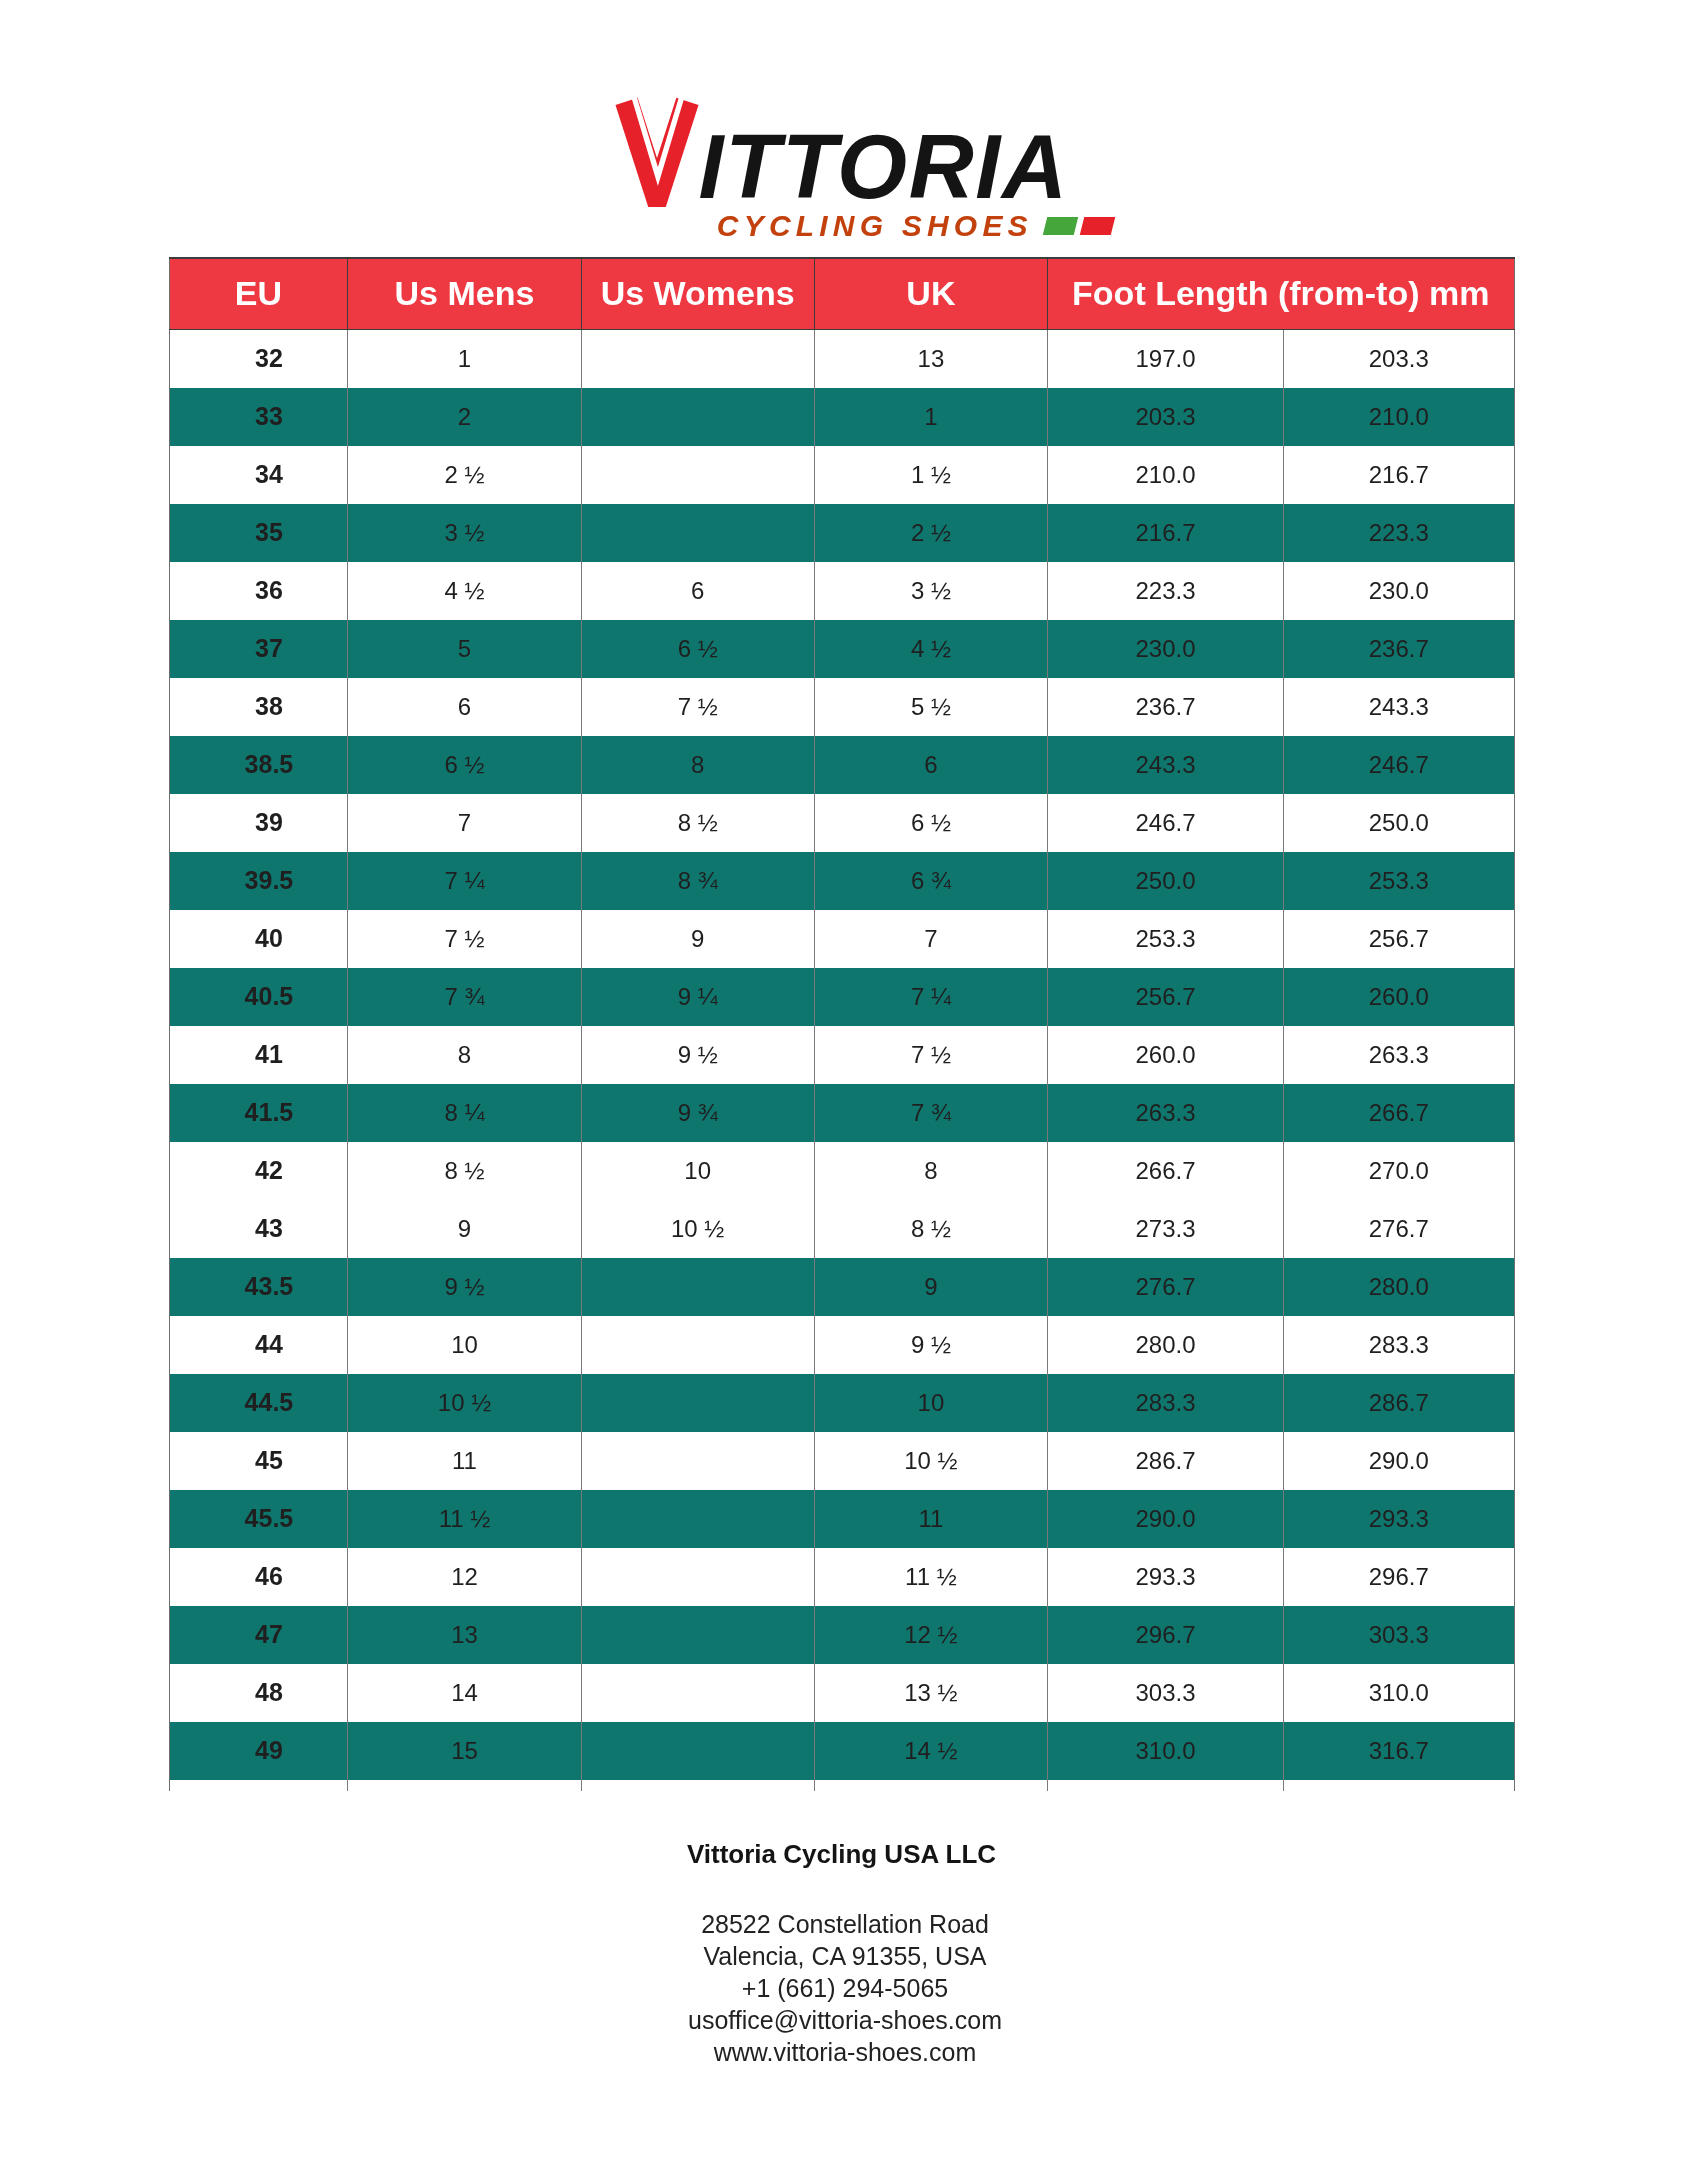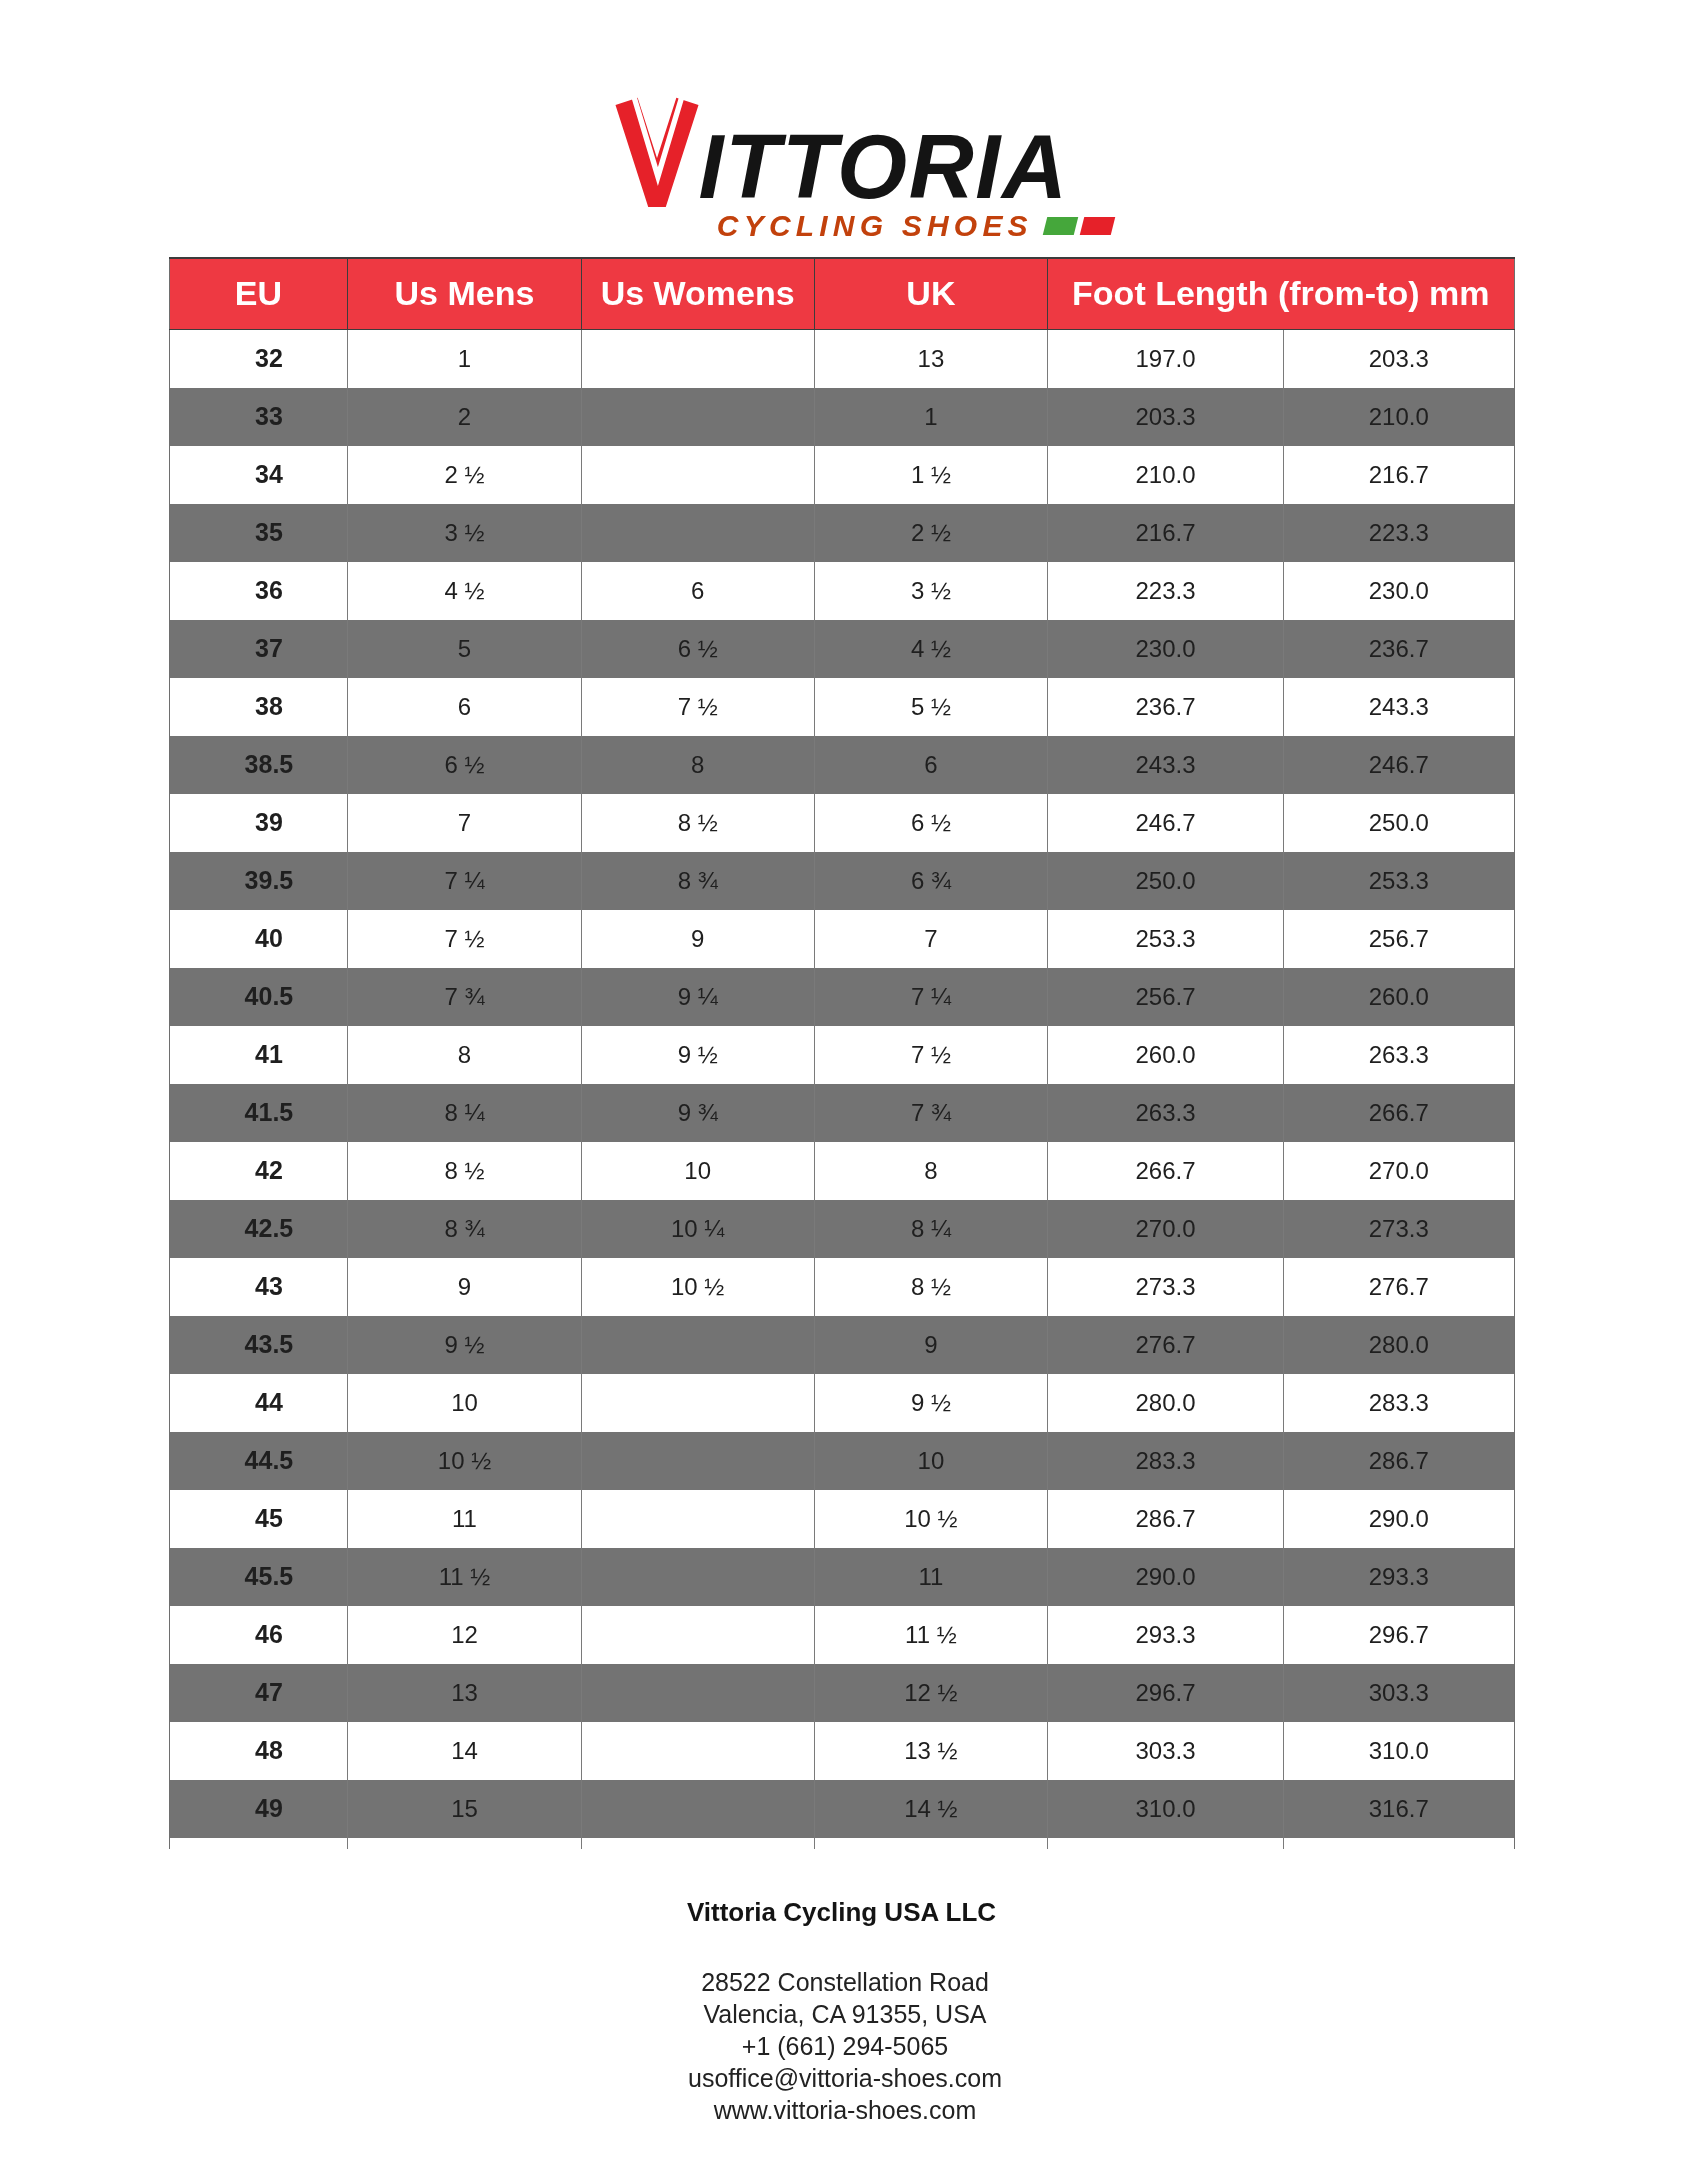--- a/index.html
+++ b/index.html
@@ -29,21 +29,21 @@
     border-left:0.9px solid #6e6e6e; border-right:0.9px solid #6e6e6e;
   }
   table.size-table thead tr { height:72px; }
   table.size-table th {
     background:#EE3942; color:#fff; font-weight:700; font-size:34px;
     border-left:1.7px solid #3c3c3c; border-top:2.6px solid #3c3c3c; border-bottom:1.7px solid #3c3c3c;
     text-align:center; vertical-align:middle;
   }
   table.size-table th:first-child { border-left:none; }
   table.size-table tbody tr { height:58px; background:#fff; }
-  table.size-table tbody tr.alt { background:#737373; }
+  table.size-table tbody tr.alt { background:#0f766e; }
   table.size-table td {
     border-left:0.9px solid #7a7a7a; text-align:center; vertical-align:middle;
     font-size:24px; color:#1f1f1f;
   }
   table.size-table td:first-child { border-left:none; font-weight:700; font-size:25px;padding-left:21px; }
   table.size-table td.dash-top { border-top:1.7px dashed #8f8f8f; }
   table.size-table tr.spacer { height:11.2px; background:#fff; }
   table.size-table tr.spacer td { border-top:none; }
 
   
@@ -205,28 +205,20 @@
           <td>266.7</td>
         </tr>
         <tr>
           <td>42</td>
           <td>8 ½</td>
           <td>10</td>
           <td>8</td>
           <td>266.7</td>
           <td>270.0</td>
         </tr>
-        <tr class="alt">
-          <td>42.5</td>
-          <td>8 ¾</td>
-          <td>10 ¼</td>
-          <td>8 ¼</td>
-          <td>270.0</td>
-          <td>273.3</td>
-        </tr>
         <tr>
           <td>43</td>
           <td>9</td>
           <td>10 ½</td>
           <td>8 ½</td>
           <td>273.3</td>
           <td>276.7</td>
         </tr>
         <tr class="alt">
           <td>43.5</td>

